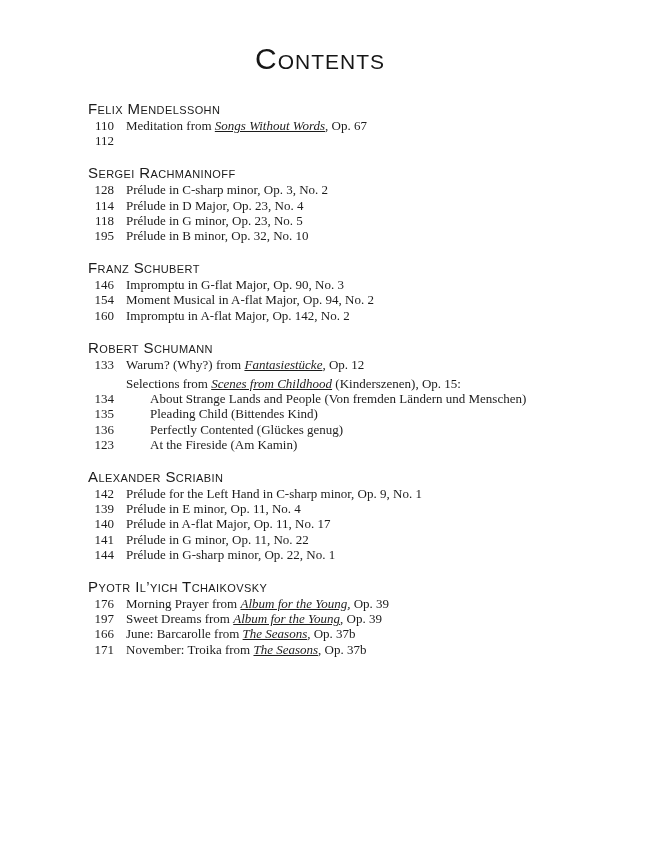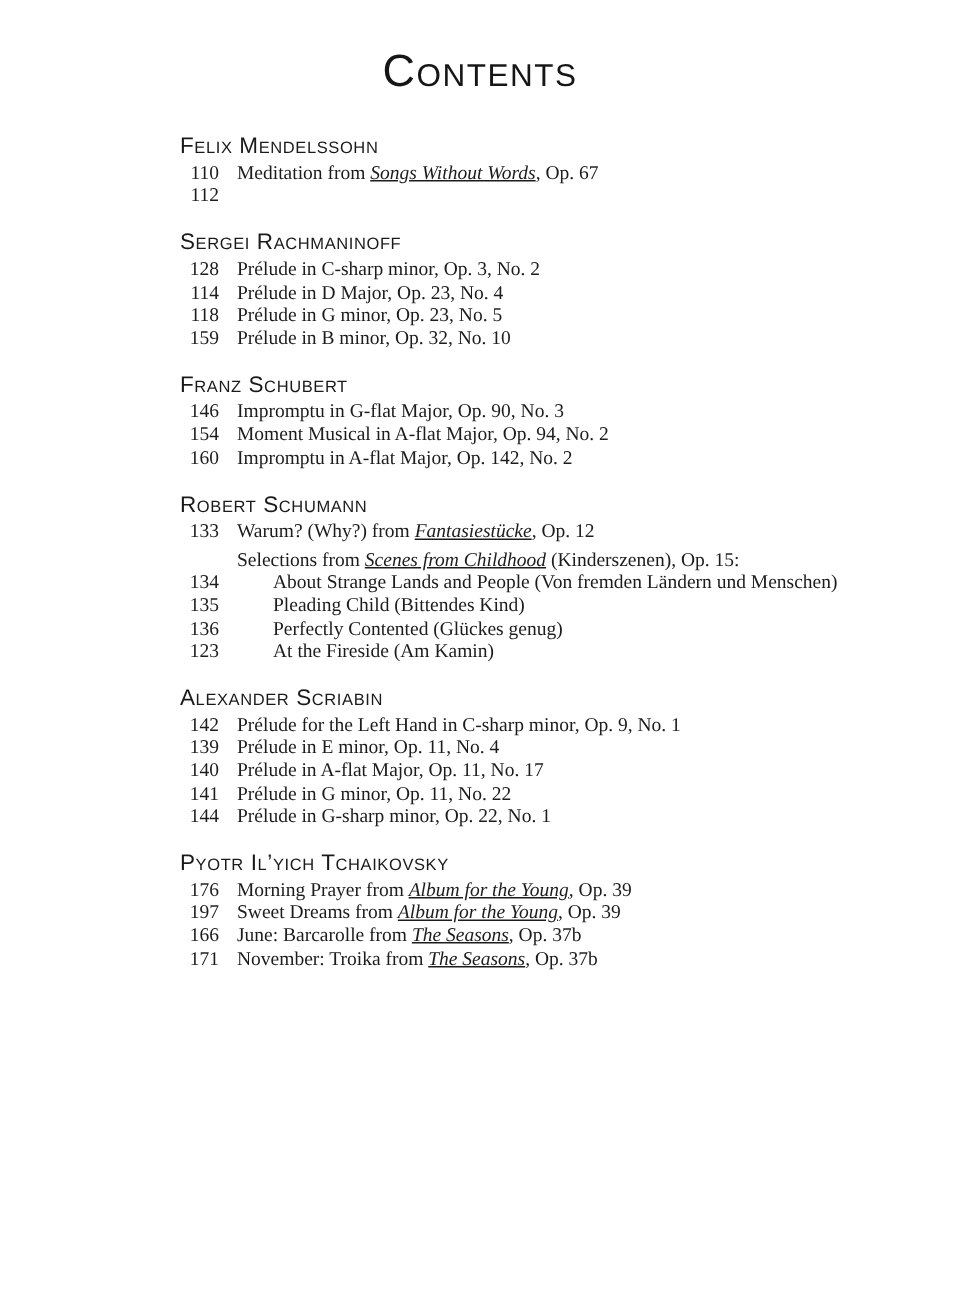--- a/index.html
+++ b/index.html
@@ -11,35 +11,35 @@
     height: 864px;
     background: #ffffff;
     color: #1c1c1c;
     font-family: "Liberation Serif", serif;
     overflow: hidden;
   }
   .page {
     box-sizing: border-box;
     width: 640px;
     height: 864px;
-    padding-top: 32px;
+    padding-top: 43px;
   }
   .title {
     margin: 0 0 26px 0;
     text-align: center;
     font-family: "Liberation Sans", sans-serif;
     font-variant: small-caps;
     font-weight: 400;
     font-size: 30px;
     line-height: 32px;
     letter-spacing: 1px;
     color: #161616;
   }
   .toc {
-    margin-left: 120px;
+    margin-left: 88px;
     margin-right: 20px;
   }
   .toc-section {
     margin-bottom: 17px;
   }
   .composer {
     margin: 0 0 2px 0;
     font-family: "Liberation Sans", sans-serif;
     font-variant: small-caps;
     font-weight: 400;
@@ -98,21 +98,21 @@
         </div>
         <div class="toc-row">
           <span class="num">114</span>
           <span class="entry"><span>Prélude in D Major, Op. 23, No. 4</span></span>
         </div>
         <div class="toc-row">
           <span class="num">118</span>
           <span class="entry"><span>Prélude in G minor, Op. 23, No. 5</span></span>
         </div>
         <div class="toc-row">
-          <span class="num">159</span>
+          <span class="num">195</span>
           <span class="entry"><span>Prélude in B minor, Op. 32, No. 10</span></span>
         </div>
       </section>
       <section class="toc-section">
         <h2 class="composer">Franz Schubert</h2>
         <div class="toc-row">
           <span class="num">146</span>
           <span class="entry"><span>Impromptu in G-flat Major, Op. 90, No. 3</span></span>
         </div>
         <div class="toc-row">

